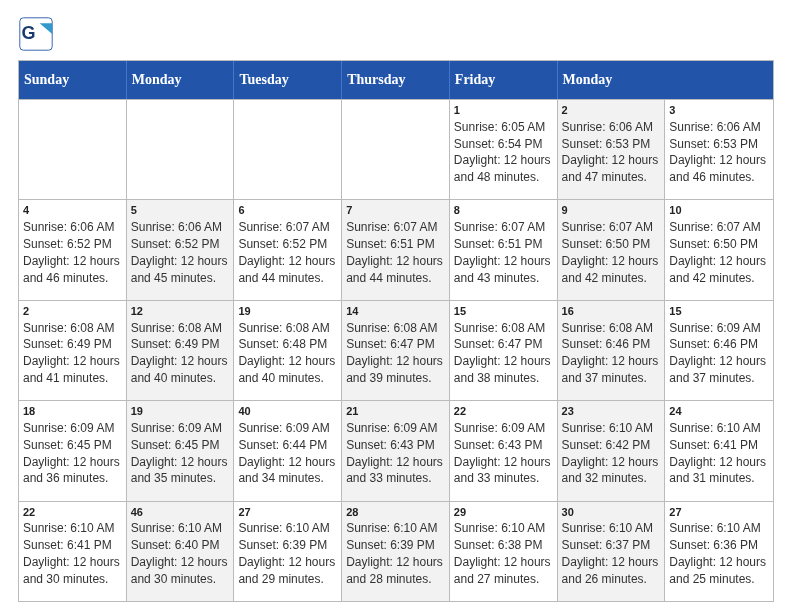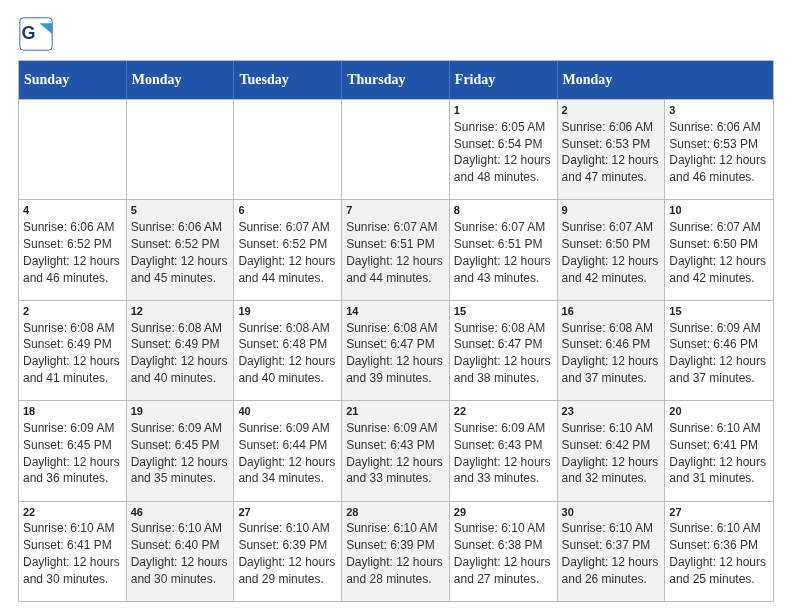--- a/index.html
+++ b/index.html
@@ -308,21 +308,21 @@
 and 33 minutes.</div>
           </div>
           <div class="cal-cell shaded">
             <span class="day-num">23</span>
             <div class="cell-info" style="white-space: pre-line;">Sunrise: 6:10 AM
 Sunset: 6:42 PM
 Daylight: 12 hours
 and 32 minutes.</div>
           </div>
           <div class="cal-cell">
-            <span class="day-num">20</span>
+            <span class="day-num">24</span>
             <div class="cell-info" style="white-space: pre-line;">Sunrise: 6:10 AM
 Sunset: 6:41 PM
 Daylight: 12 hours
 and 31 minutes.</div>
           </div>
         </div>
         <div class="cal-week">
           <div class="cal-cell">
             <span class="day-num">22</span>
             <div class="cell-info" style="white-space: pre-line;">Sunrise: 6:10 AM

